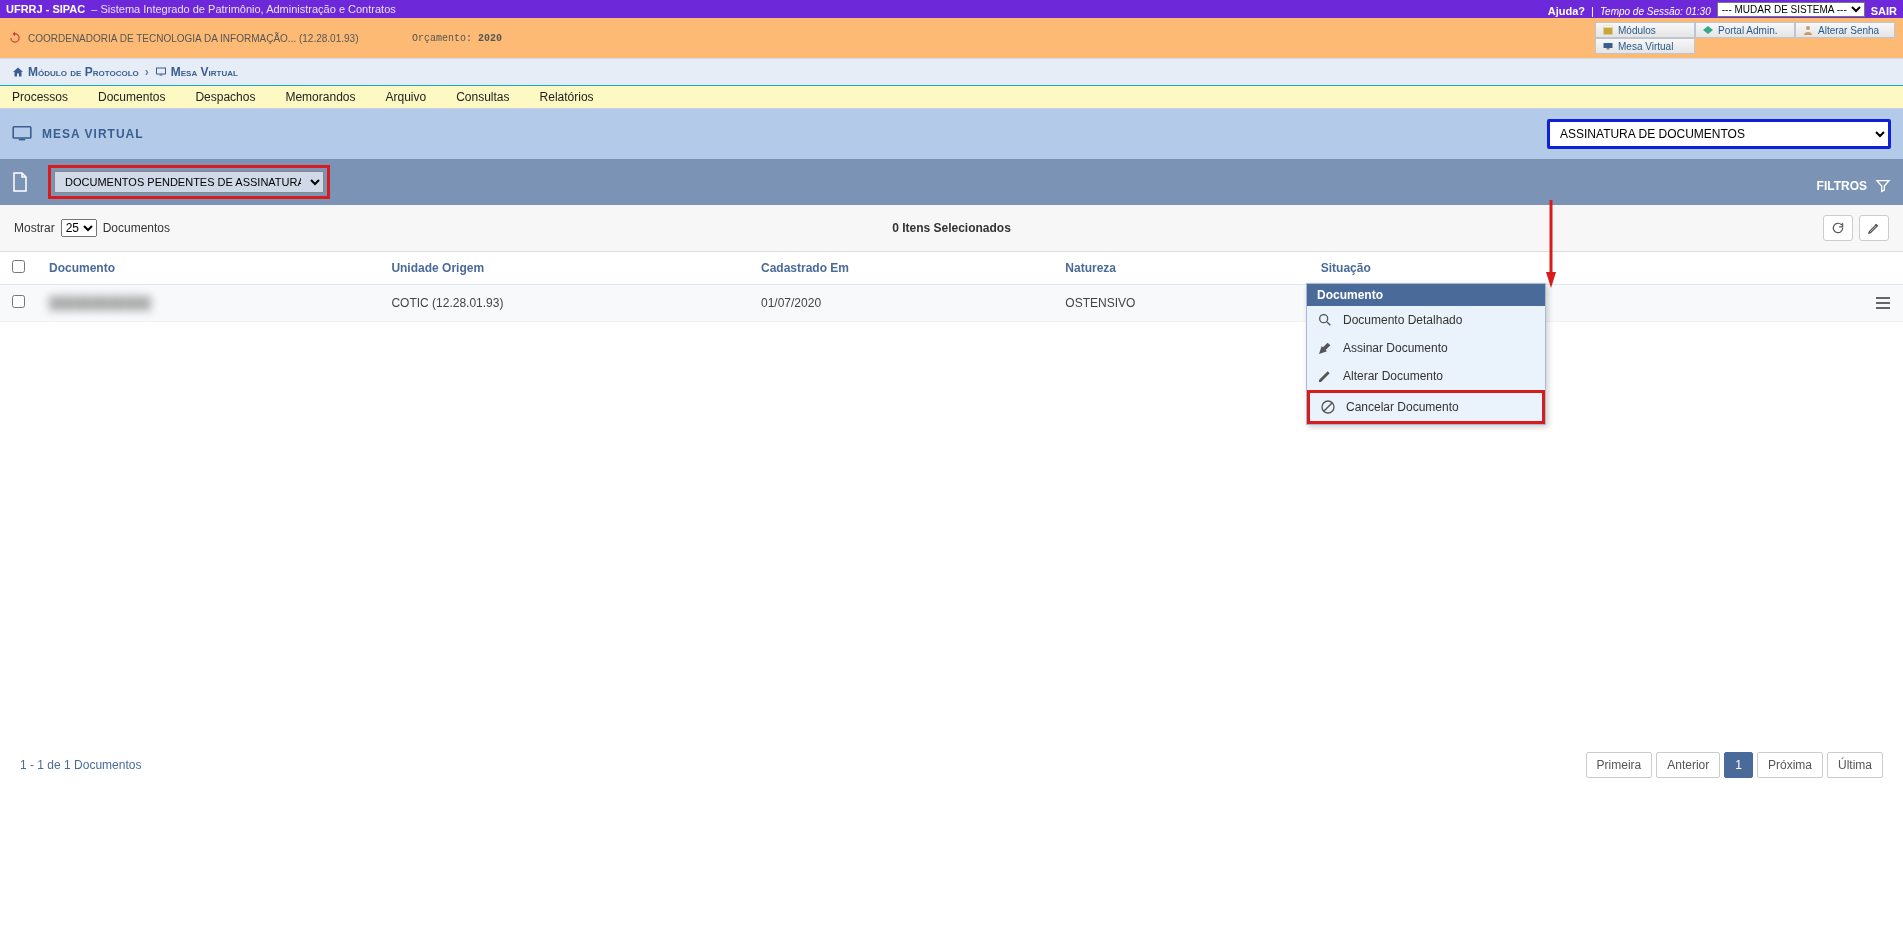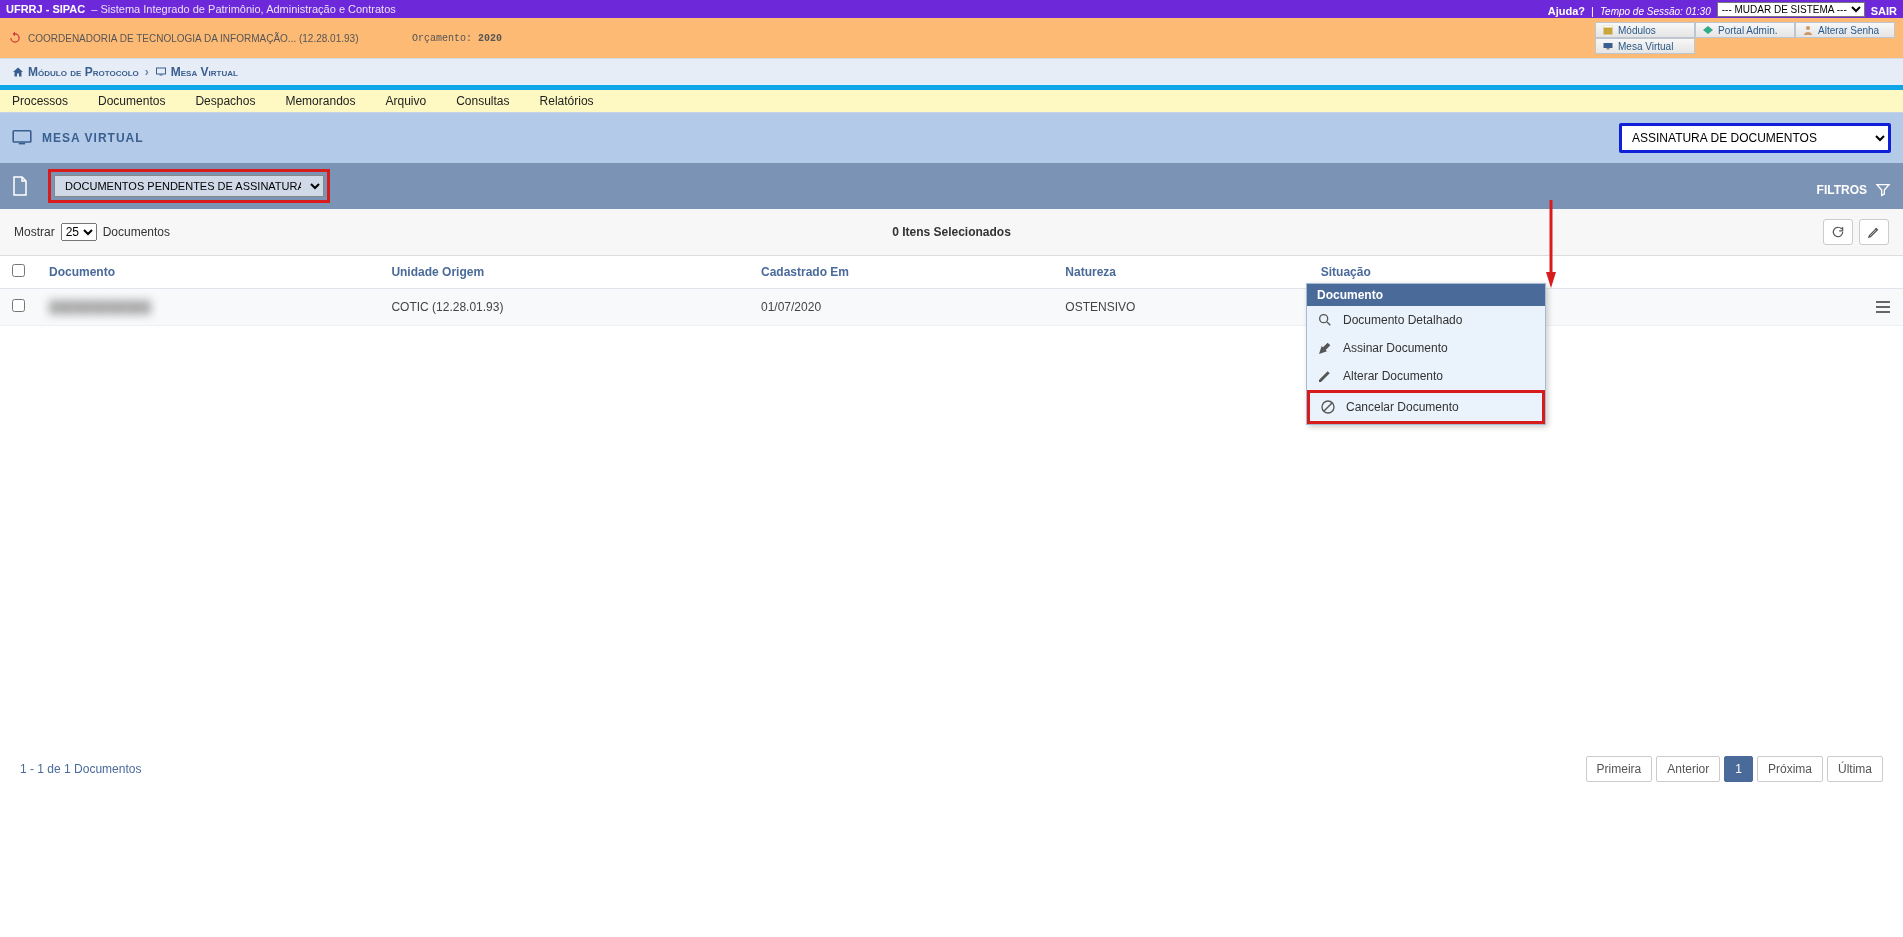--- a/index.html
+++ b/index.html
@@ -17,34 +17,34 @@
 .sair { font-weight: bold; cursor: pointer; }
 .subheader-right { margin-left: auto; display: flex; flex-direction: column; gap: 0; }
 .subheader-right-row { display: flex; }
 .sh-btn { background: linear-gradient(#f7f7f7,#e5e5e5); border: 1px solid #bfc5cf; padding: 1px 6px; font-size: 10px; color: #2a5a8b; display: flex; align-items: center; gap: 4px; min-width: 100px; cursor:pointer; }
 .sh-icon { width: 12px; height: 12px; display: inline-block; }
 
 .unit-row { background: #fdba74; border-bottom: 1px solid #d7dde7; padding: 4px 8px; display: flex; align-items: center; font-size: 10px; color: #555; }
 .unit-row .reload-icon { width: 14px; height: 14px; margin-right: 6px; }
 
 
-.crumb { background: #e6edf7; border-bottom: 5px solid #0ea5e9; padding: 6px 12px; font-size: 12px; color: #3a5e8f; font-variant: small-caps; font-weight: bold; display:flex; align-items:center; gap:6px;}
+.crumb { background: #e6edf7; border-bottom: 1px solid #0ea5e9; padding: 6px 12px; font-size: 12px; color: #3a5e8f; font-variant: small-caps; font-weight: bold; display:flex; align-items:center; gap:6px;}
 .crumb a { color: #3a5e8f; text-decoration: none; display:flex; align-items:center; gap:4px;}
 .crumb .sep { color: #6c84a8; }
 
 
 .menubar { background: #fef9c3; border-bottom: 1px solid #c6d2e4; padding: 4px 12px; display: flex; gap: 30px; font-size: 12px; color: #222; }
 .menubar span { cursor: pointer; }
 
 
 .mesahdr { background: #b3cbe8; padding: 10px 12px; display: flex; align-items: center; }
 .mesahdr .icon { width: 20px; height: 16px; margin-right: 10px; color: #3a5e8f; }
 .mesahdr .title { color: #3a5e8f; font-weight: bold; letter-spacing: 1px; }
 .mesahdr .select-wrap { margin-left: auto; }
-.mesahdr select { font-size: 12px; padding: 4px 6px; width: 272px; border: 3px solid #1020d8; background:#fff; border-radius:2px; }
+.mesahdr select { font-size: 12px; padding: 4px 6px; width: 344px; border: 3px solid #1020d8; background:#fff; border-radius:2px; }
 
 
 .secbar { background: #7b94b6; padding: 6px 12px; display: flex; align-items: center; }
 .secbar .doc-icon { width: 16px; height: 20px; color: #fff; margin-right: 20px; }
 .secbar .select-wrap2 select { font-size: 11px; padding: 3px 6px; width: 270px; background:#cfd9e8; border:1px solid #888; }
 .secbar .select-wrap2 { border: 3px solid #d81c1c; padding: 3px; background: #7b94b6; }
 .secbar .filtros { margin-left: auto; color: #fff; font-weight: bold; display: flex; align-items: center; gap: 8px; cursor:pointer;margin-top:8px; }
 .secbar .filter-icon { width: 16px; height: 16px; }
 
 

